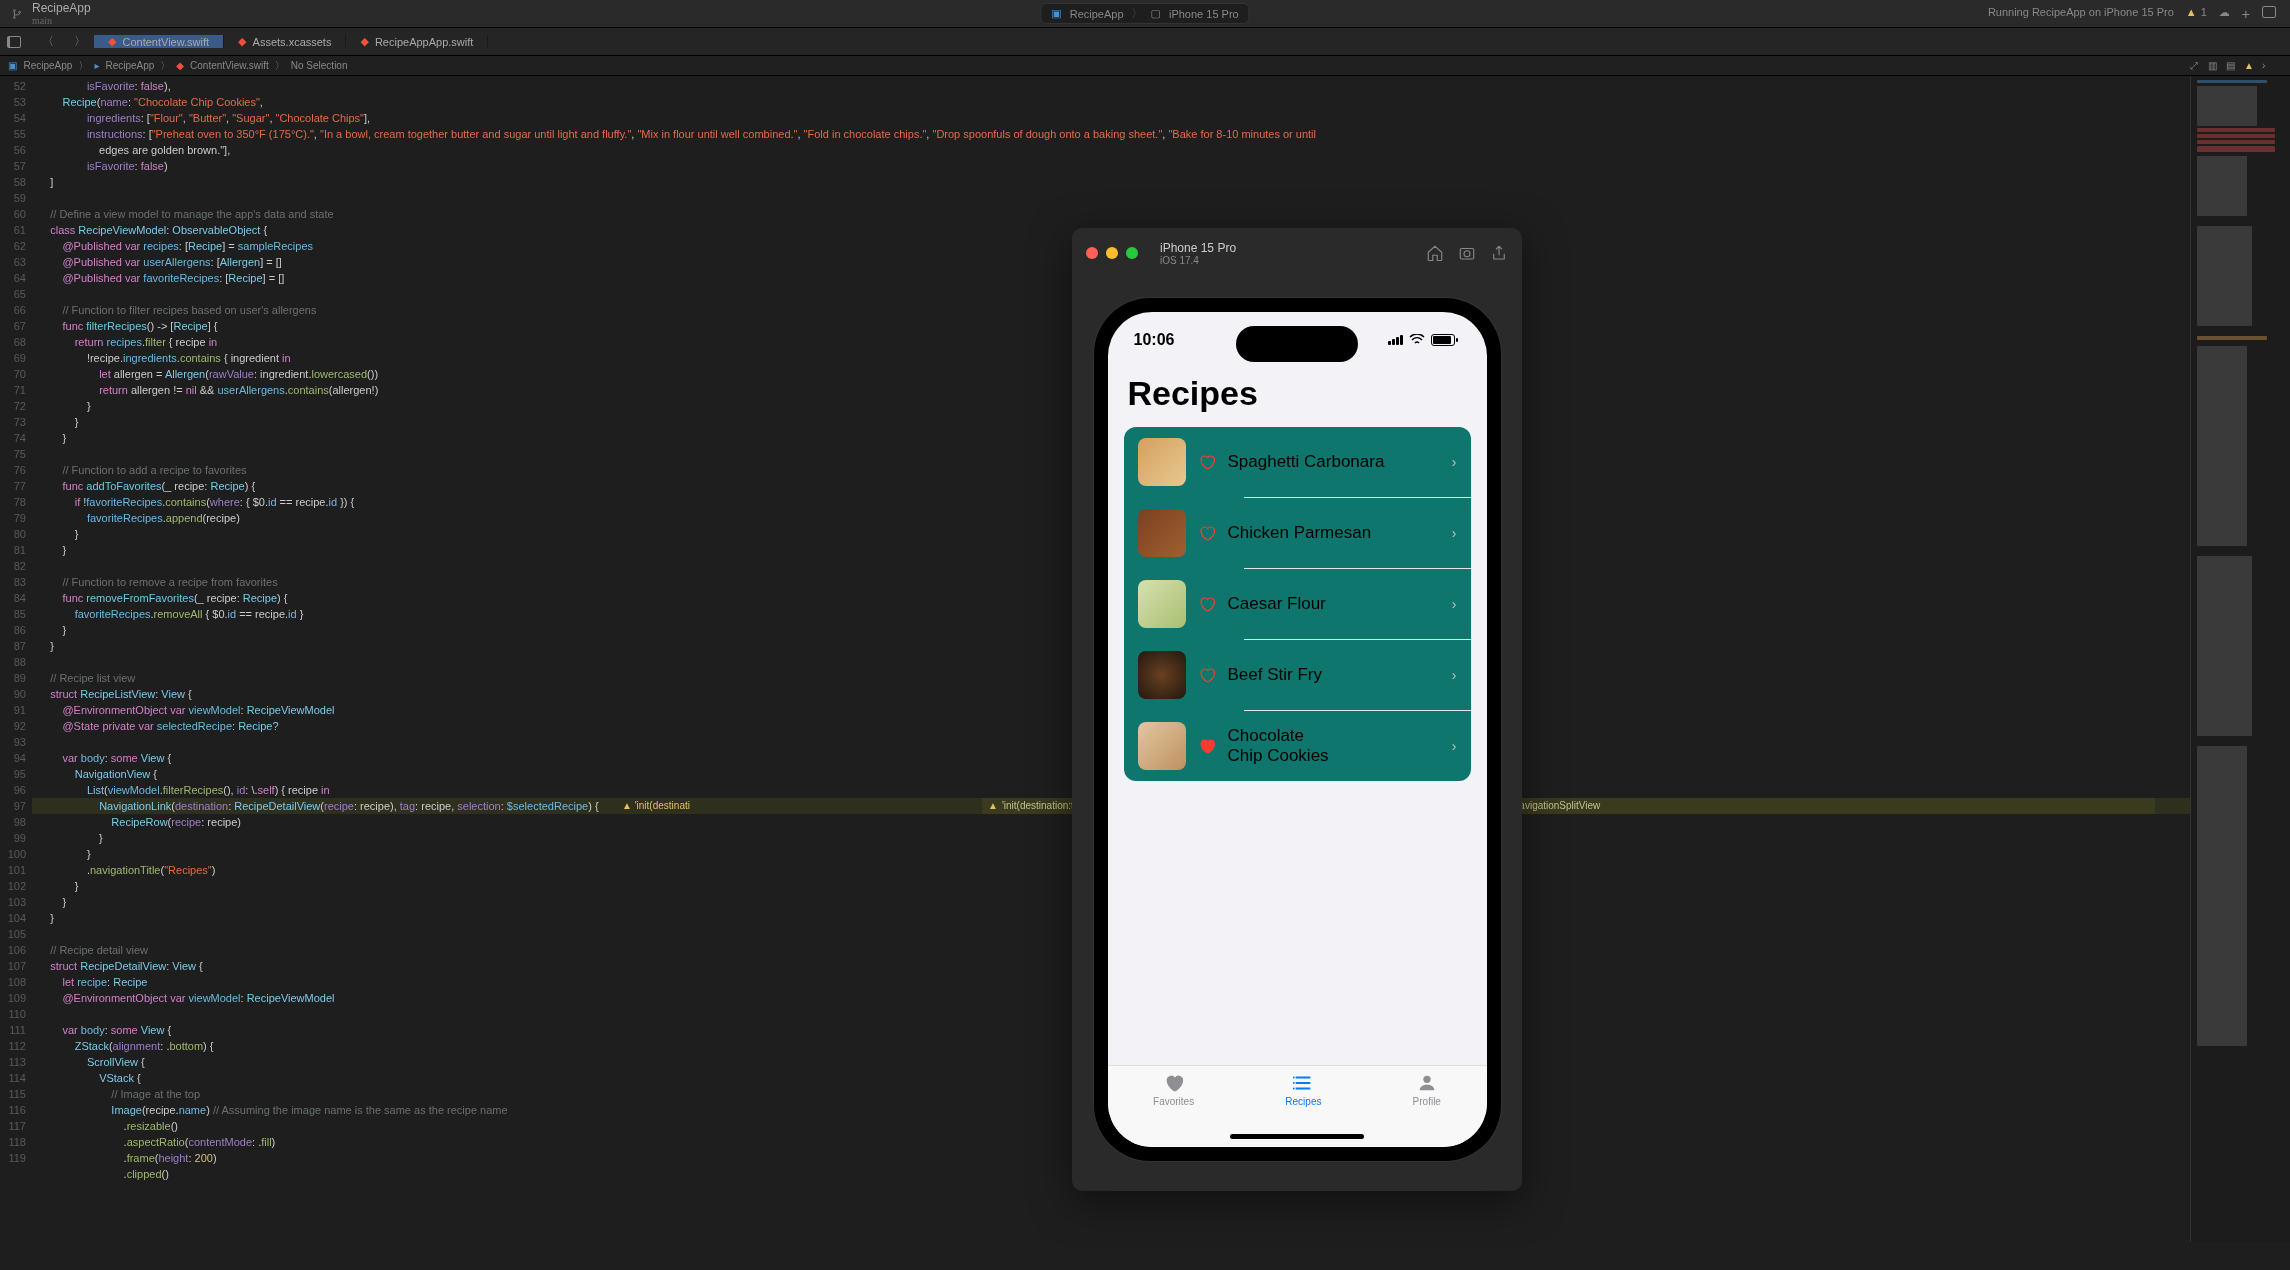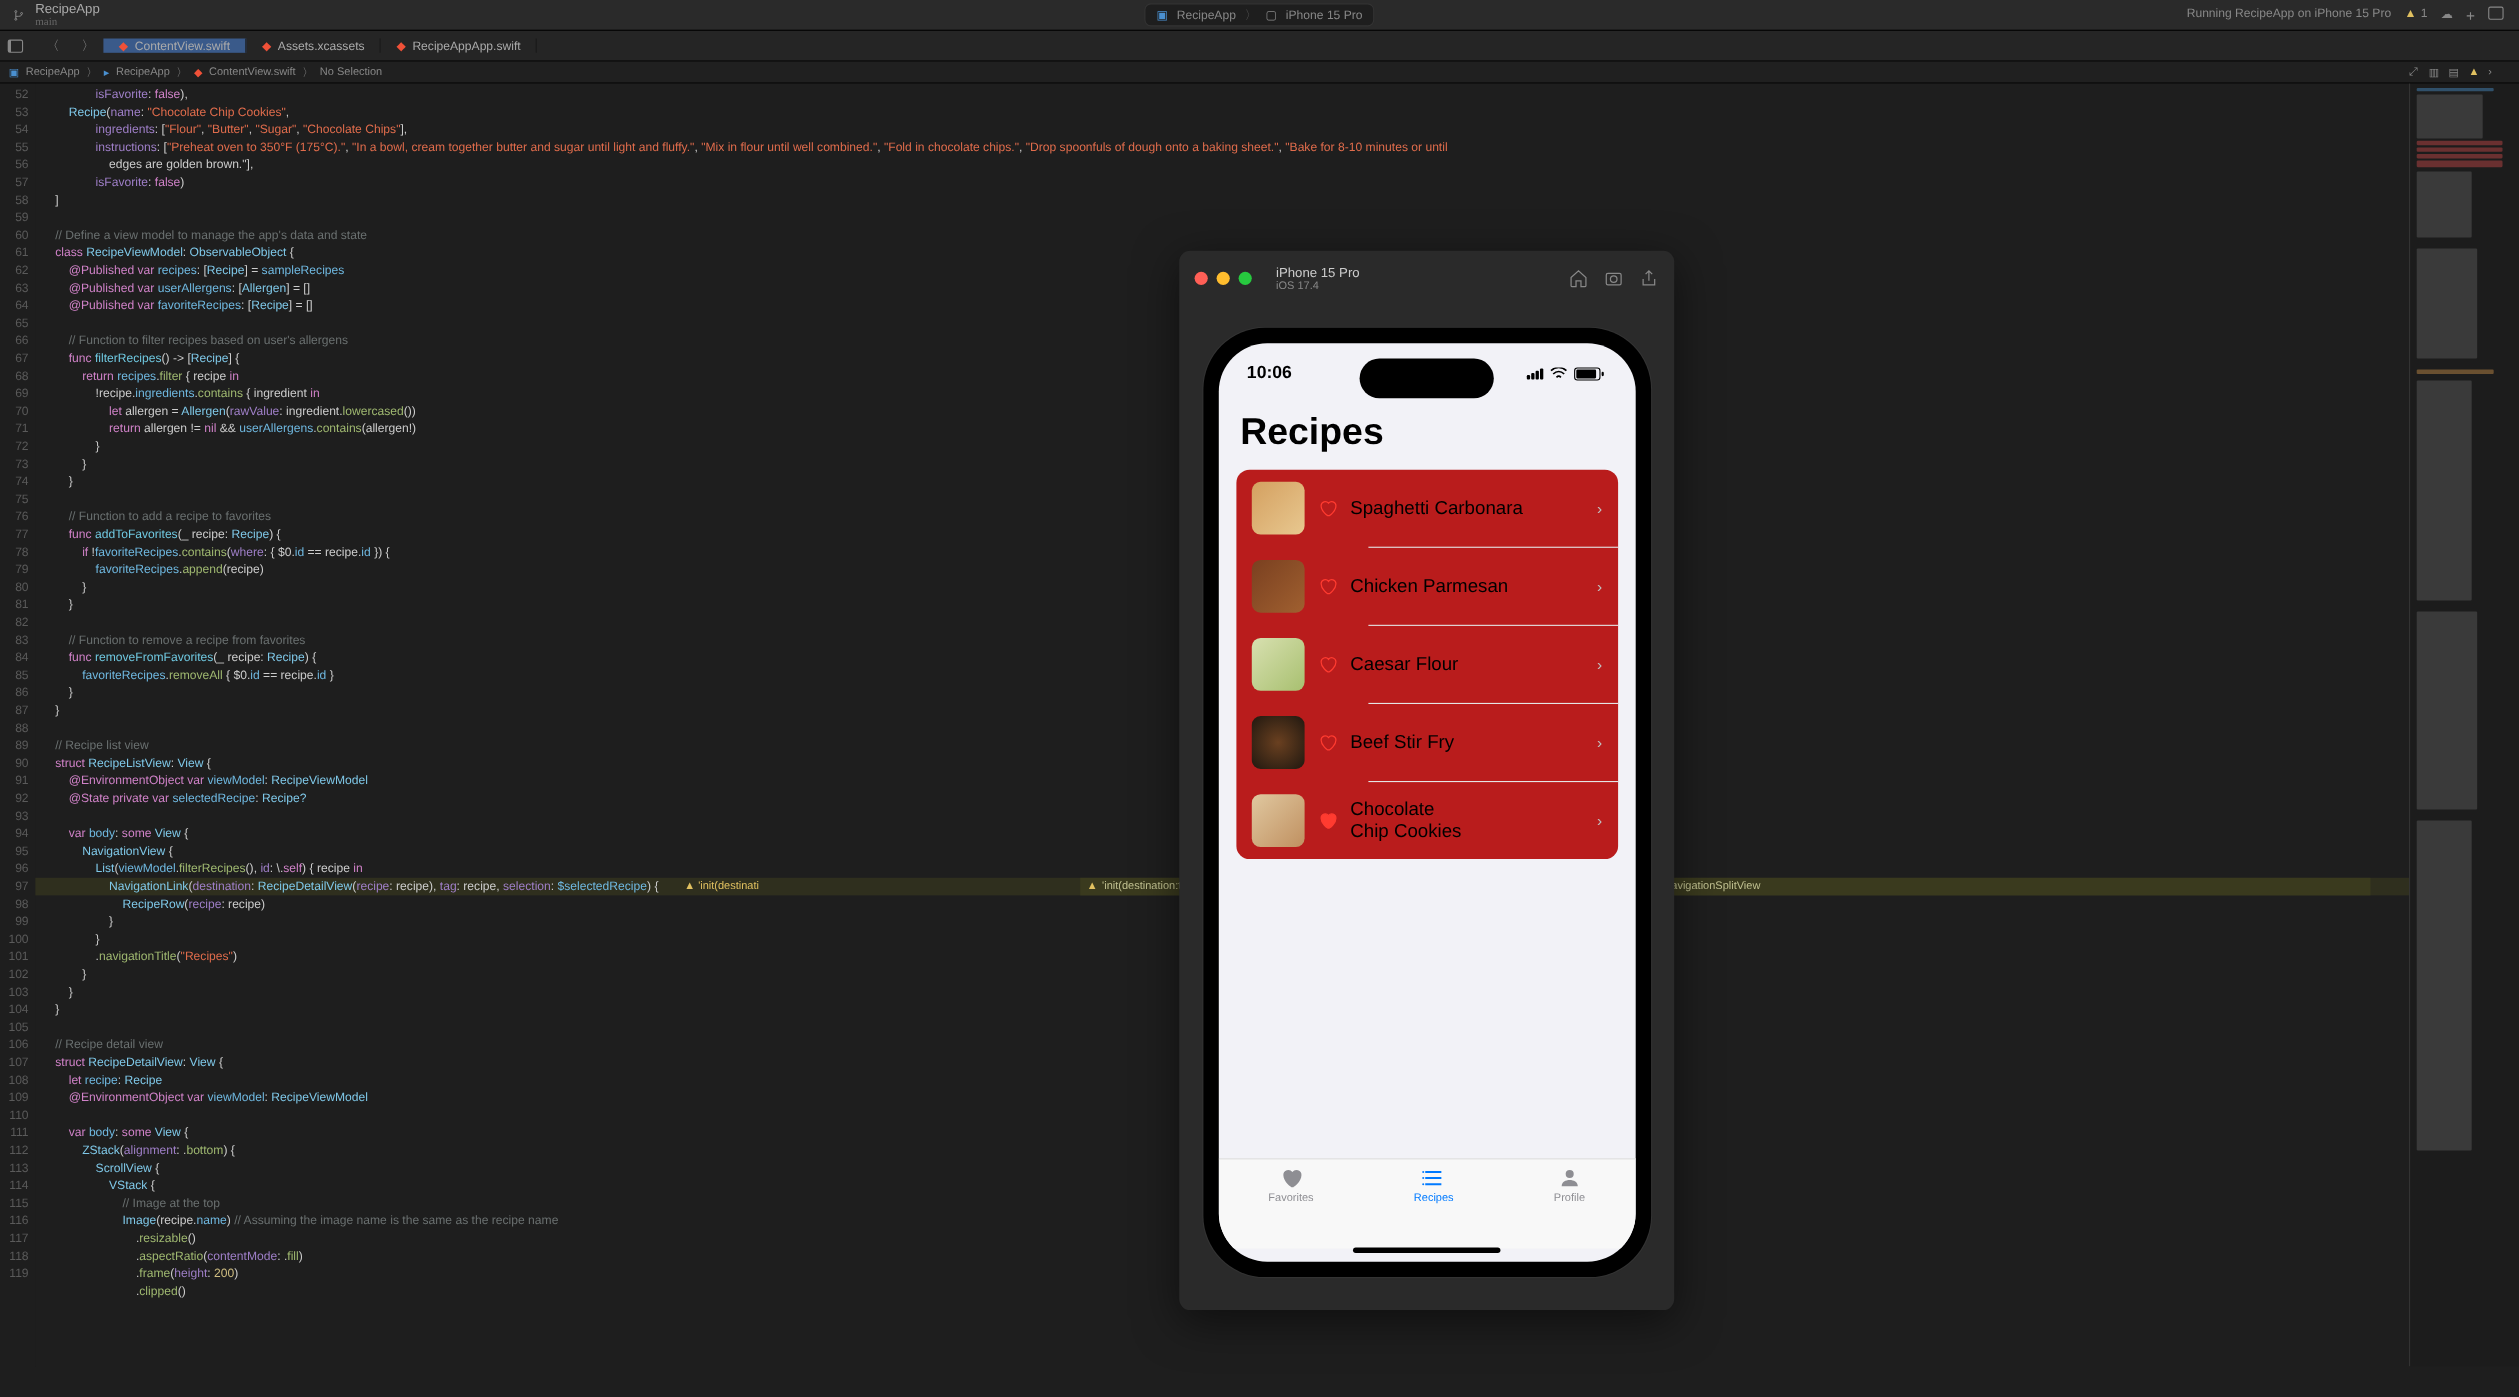--- a/index.html
+++ b/index.html
@@ -84,33 +84,33 @@
 .sig-dots { display: flex; gap: 1px; align-items: flex-end; }
 .sig-dots span { width: 3px; background: #000; border-radius: 1px; }
 .wifi-ic { width: 16px; height: 12px; }
 .batt-ic { width: 24px; height: 12px; border: 1.5px solid #000; border-radius: 3px; position: relative; }
 .batt-ic::after { content: ""; position: absolute; right: -4px; top: 3px; width: 2px; height: 4px; background: #000; border-radius: 1px; }
 .batt-fill { position: absolute; left: 1px; top: 1px; bottom: 1px; width: 18px; background: #000; border-radius: 1px; }
 
 .nav-title { padding: 6px 20px 10px; }
 .nav-title h1 { font-size: 34px; font-weight: 700; color: #000; }
 
-.recipe-list { margin: 4px 16px; background: #b91c1c; border-radius: 12px; }
+.recipe-list { margin: 4px 16px; background: #0f766e; border-radius: 12px; }
 .recipe-row { display: flex; align-items: center; padding: 10px 14px; gap: 12px; min-height: 70px; }
 .recipe-list .sep { height: 1px; background: #e5e5e5; margin-left: 120px; }
 .recipe-thumb { width: 48px; height: 48px; border-radius: 8px; background: linear-gradient(135deg,#d4a060,#e8c890); flex-shrink: 0; }
 .thumb-2 { background: linear-gradient(135deg,#7a4020,#a06030); }
 .thumb-3 { background: linear-gradient(135deg,#d8e0b0,#a8c070); }
 .thumb-4 { background: radial-gradient(circle,#6a4020,#201810); }
 .thumb-5 { background: linear-gradient(135deg,#e0c8a0,#c09060); }
 .heart-ic { width: 18px; height: 18px; color: #ff3b30; flex-shrink: 0; }
 .recipe-name { flex: 1; font-size: 17px; color: #000; }
 .chevron { color: #c0c0c0; font-size: 14px; }
 
-.tab-bar { position: absolute; bottom: 12px; left: 0; right: 0; height: 82px; background: #f8f8f8; border-top: 1px solid #ddd; display: flex; justify-content: space-around; padding-top: 6px; }
+.tab-bar { position: absolute; bottom: 0; left: 0; right: 0; height: 82px; background: #f8f8f8; border-top: 1px solid #ddd; display: flex; justify-content: space-around; padding-top: 6px; }
 .tab-item { display: flex; flex-direction: column; align-items: center; gap: 2px; color: #8e8e93; font-size: 10px; }
 .tab-item.sel { color: #007aff; }
 .tab-ic { width: 26px; height: 22px; }
 .home-ind { position: absolute; bottom: 8px; left: 50%; transform: translateX(-50%); width: 134px; height: 5px; background: #000; border-radius: 3px; }
 
 .warn-badge-tb { display: flex; align-items: center; gap: 4px; }
 </style>
 </head>
 <body>
 

